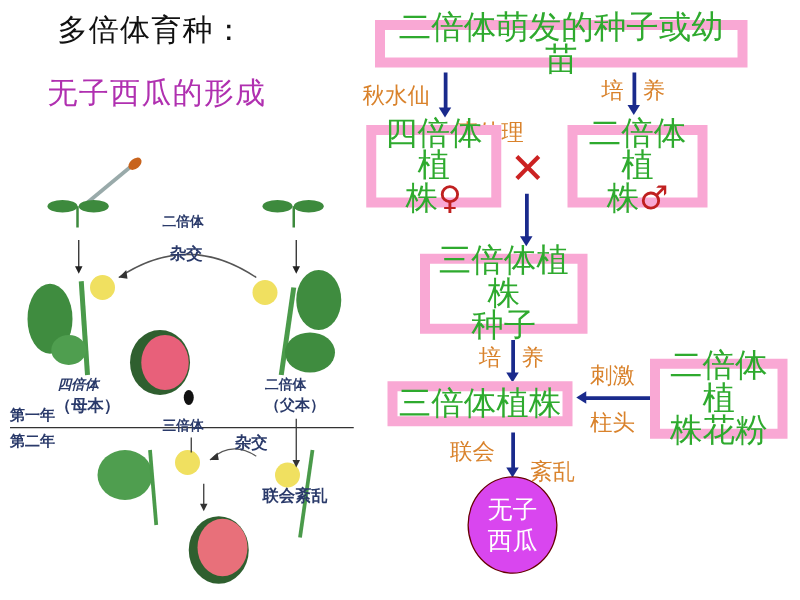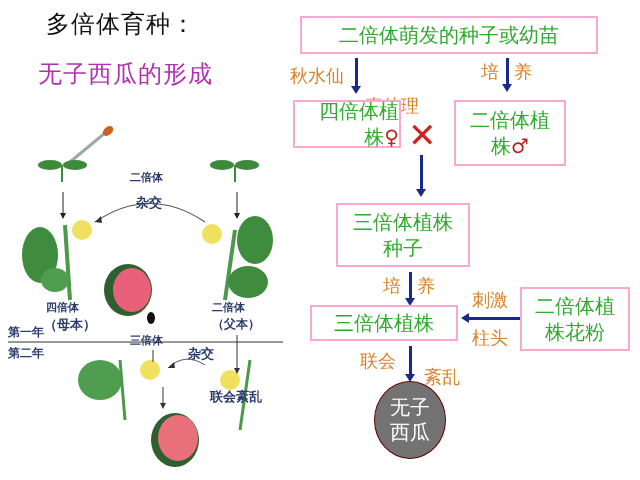--- a/index.html
+++ b/index.html
@@ -1,34 +1,34 @@
 <!DOCTYPE html>
 <html><head>
 <meta charset="utf-8">
 <style>
   * { margin:0; padding:0; box-sizing:border-box; }
   body { width:640px; height:480px; background:#ffffff; position:relative; overflow:hidden;
          font-family:"DejaVu Sans", sans-serif; }
   .abs { position:absolute; }
   .title { left:46px; top:8px; font-size:24px; color:#111; letter-spacing:1px; }
   .subtitle { left:38px; top:58px; font-size:24px; color:#b030b0; letter-spacing:1px; }
-  .box { position:absolute; border:2px solid #f9a8d4; background:#fff; color:#2eaa2e;
+  .box { position:absolute; border:8px solid #f9a8d4; background:#fff; color:#2eaa2e;
          display:flex; flex-direction:column; align-items:center; justify-content:center;
-         font-size:20px; line-height:26px; text-align:center; }
+         font-size:26px; line-height:26px; text-align:center; }
   .lbl { position:absolute; color:#d9822b; font-size:18px; }
   .varr { position:absolute; width:3px; background:#1a2a8c; }
   .varr::after { content:""; position:absolute; left:-4px; bottom:-6px; border-left:5.5px solid transparent;
                  border-right:5.5px solid transparent; border-top:8px solid #1a2a8c; }
   .harr { position:absolute; height:3px; background:#1a2a8c; }
   .harr::before { content:""; position:absolute; left:-7px; top:-4px; border-top:5.5px solid transparent;
                  border-bottom:5.5px solid transparent; border-right:8px solid #1a2a8c; }
   .sym { color:#c02020; }
   .cross { position:absolute; left:408px; top:118px; font-size:34px; color:#cc2222; line-height:34px; }
   .circle { position:absolute; left:374px; top:381px; width:72px; height:78px; border-radius:50%;
-            background:#737373; border:1px solid #660000; color:#fff; font-size:20px; line-height:25px;
+            background:#d946ef; border:1px solid #660000; color:#fff; font-size:20px; line-height:25px;
             display:flex; flex-direction:column; align-items:center; justify-content:center; }
   .illus { position:absolute; left:0; top:95px; width:300px; height:385px; }
   .it { position:absolute; color:#2a3a6a; font-size:11px; font-weight:bold; }
 </style>
 </head>
 <body>
 
 <div class="abs title">多倍体育种：</div>
 <div class="abs subtitle">无子西瓜的形成</div>
 
@@ -37,21 +37,21 @@
 </div>
 
 <div class="varr" style="left:355px;top:58px;height:30px;"></div>
 <span class="lbl" style="left:290px;top:64px;">秋水仙</span>
 <span class="lbl" style="left:365px;top:72px;margin-top:22px;">素处理</span>
 
 <div class="varr" style="left:506px;top:58px;height:28px;"></div>
 <span class="lbl" style="left:481px;top:60px;">培</span>
 <span class="lbl" style="left:514px;top:60px;">养</span>
 
-<div class="box" style="left:293px;top:100px;width:108px;height:48px;align-items:flex-end;">
+<div class="box" style="left:293px;top:100px;width:108px;height:66px;">
   <span>四倍体植</span>
   <span><span>株</span><span class="sym">♀</span></span>
 </div>
 
 <div class="cross">✕</div>
 
 <div class="box" style="left:454px;top:100px;width:112px;height:66px;">
   <span>二倍体植</span>
   <span><span>株</span><span class="sym">♂</span></span>
 </div>
@@ -138,21 +138,21 @@
   <line x1="153" y1="350" x2="153" y2="362" stroke="#333" stroke-width="1"></line>
   <line x1="163" y1="387" x2="163" y2="405" stroke="#333" stroke-width="1"></line>
     <polygon points="160,403 166,403 163,409" fill="#333"></polygon>
 
   <ellipse cx="175" cy="440" rx="24" ry="27" fill="#2f5f2f"></ellipse>
   <ellipse cx="178" cy="438" rx="20" ry="23" fill="#e8707a"></ellipse>
 </svg>
 
 <span class="it" style="left:130px;top:170px;">二倍体</span>
 <span class="it" style="left:136px;top:194px;font-size:13px;">杂交</span>
-<span class="it" style="left:46px;top:300px;">四倍体</span>
+<span class="it" style="left:46px;top:300px;font-style:italic;">四倍体</span>
 <span class="it" style="left:44px;top:316px;font-size:13px;">（母本）</span>
 <span class="it" style="left:212px;top:300px;">二倍体</span>
 <span class="it" style="left:212px;top:316px;font-size:12px;">（父本）</span>
 <span class="it" style="left:8px;top:324px;font-size:12px;">第一年</span>
 <span class="it" style="left:8px;top:345px;font-size:12px;">第二年</span>
 <span class="it" style="left:130px;top:333px;">三倍体</span>
 <span class="it" style="left:188px;top:345px;font-size:13px;">杂交</span>
 <span class="it" style="left:166px;top:388px;font-size:13px;padding-left:44px;">联会紊乱</span>
 
 </body></html>

